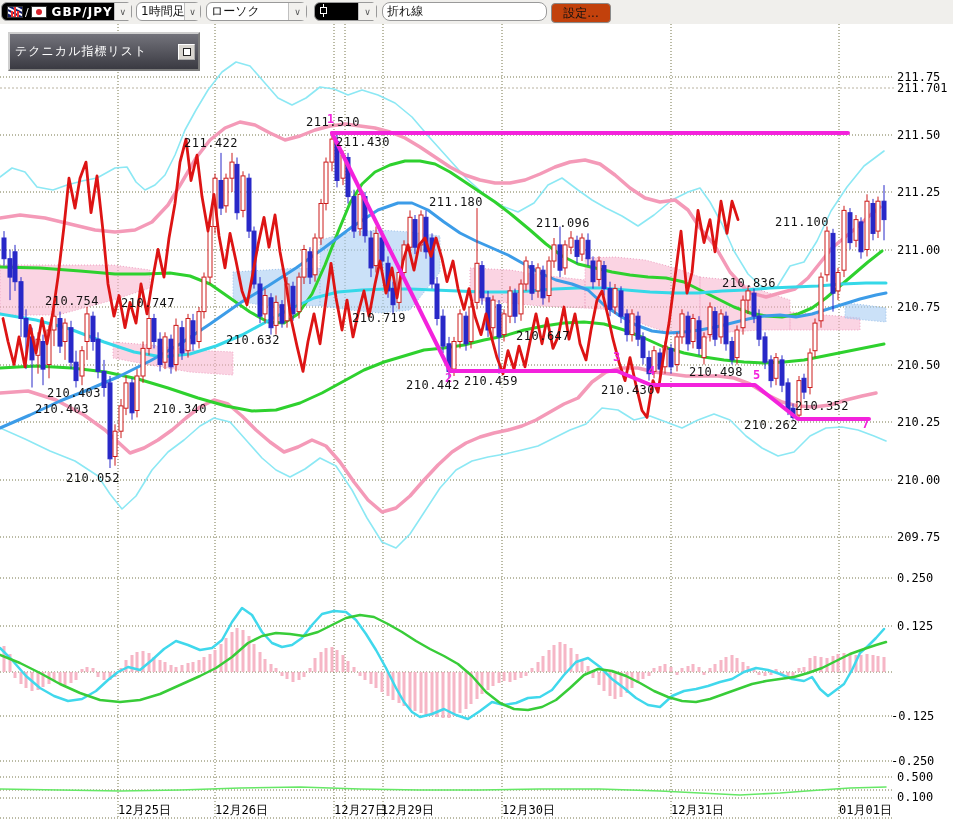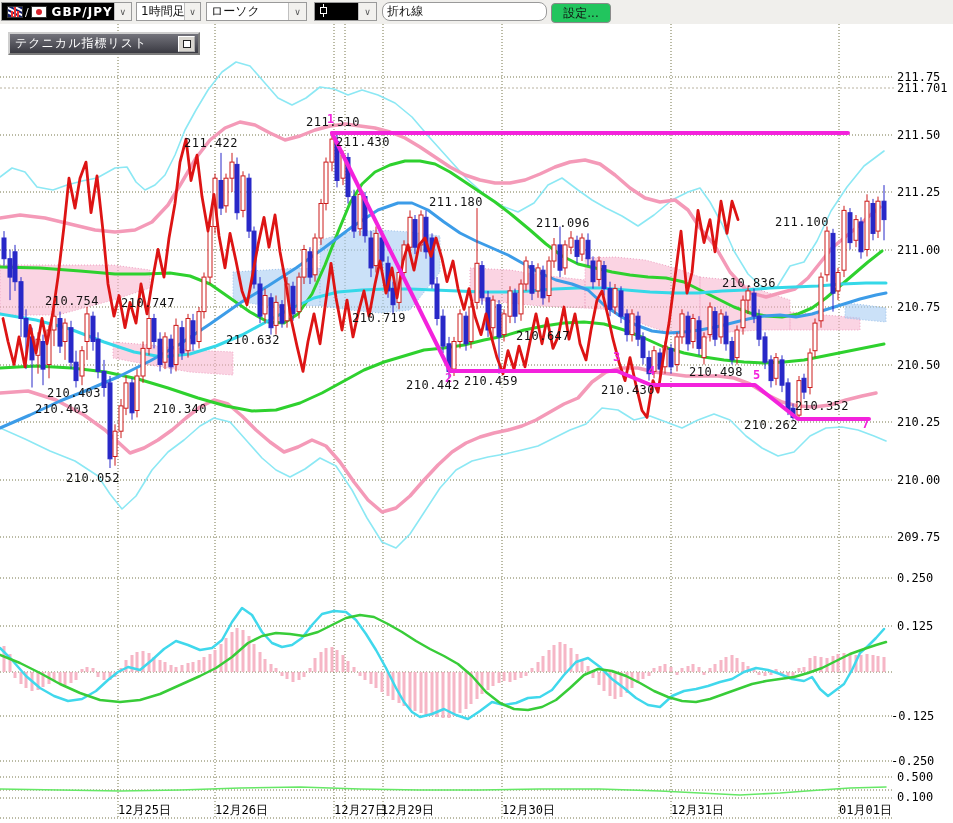--- a/index.html
+++ b/index.html
@@ -1,42 +1,42 @@
 <!DOCTYPE html>
 <html><head>
 <meta charset="utf-8">
 <style>
   html,body{margin:0;padding:0;width:953px;height:823px;overflow:hidden;
     font-family:"DejaVu Sans","Liberation Sans",sans-serif;background:#ffffff;}
   #stage{position:relative;width:953px;height:823px;background:#fff;}
   
   #toolbar{position:absolute;left:0;top:0;width:953px;height:24px;background:#f0efec;z-index:30;}
   .combo{position:absolute;top:2px;height:19px;background:#fff;border:1px solid #9a9a9a;
-    border-radius:0;display:flex;align-items:center;font-size:12px;color:#111;box-sizing:border-box;}
+    border-radius:6px;display:flex;align-items:center;font-size:12px;color:#111;box-sizing:border-box;}
   .combo .arrowbtn{margin-left:auto;width:17px;height:100%;background:#f2f1ee;border-left:1px solid #c0c0c0;
     display:flex;align-items:center;justify-content:center;color:#555;font-size:9px;}
   .combo.dark{background:#000;color:#fff;}
   .combo .lbl{padding:0 4px;white-space:nowrap;overflow:hidden;}
   .flag{display:inline-block;width:14px;height:10px;margin:0 1px;vertical-align:middle;position:relative;overflow:hidden;border:1px solid #333;}
   .flag.uk{background:#16216e;}
   .flag.uk:before{content:"";position:absolute;left:-2px;top:4px;width:20px;height:2px;background:#fff;box-shadow:0 -4px 0 #fff,0 4px 0 #fff;transform:rotate(27deg);}
   .flag.uk:after{content:"";position:absolute;left:6px;top:0;width:2px;height:10px;background:#e33;box-shadow:-3px 4px 0 #e33,3px 4px 0 #e33;}
   .flag.jp{background:#fff;}
   .flag.jp:after{content:"";position:absolute;left:4px;top:2px;width:6px;height:6px;border-radius:50%;background:#d8222c;}
   .slash{color:#fff;font-size:11px;margin:0 1px;}
   #symbolCombo{left:1px;width:131px;}
   #tfCombo{left:136px;width:65px;align-items:center;}
   #ctypeCombo{left:206px;width:101px;}
   #colorCombo{left:314px;width:63px;}
   #nameInput{position:absolute;left:382px;top:2px;width:155px;height:17px;border:1px solid #9a9a9a;
     border-radius:8px;font-size:12px;padding:0 4px;font-family:"DejaVu Sans","Liberation Sans",sans-serif;color:#111;}
-  #settingsBtn{position:absolute;left:551px;top:3px;width:58px;height:18px;background:#22c55e;
+  #settingsBtn{position:absolute;left:551px;top:3px;width:58px;height:18px;background:#c2410c;
     border:1px solid #8a8a8a;border-radius:4px;font-size:12px;color:#111;display:flex;align-items:center;justify-content:center;}
   
-  #indPanel{position:absolute;left:8px;top:32px;width:192px;height:23px;z-index:25;
+  #indPanel{position:absolute;left:8px;top:32px;width:192px;height:39px;z-index:25;
     background:linear-gradient(#73737b,#3a3a42);border:2px outset #cfcfcf;box-sizing:border-box;
     display:flex;align-items:center;color:#fff;font-size:12px;}
   #indPanel .ptitle{padding-left:5px;letter-spacing:1px;white-space:nowrap;}
   #indPanel .pbtn{margin-left:auto;margin-right:3px;width:15px;height:14px;background:#d9d6d0;border:1px outset #fff;
     display:flex;align-items:center;justify-content:center;}
   #indPanel .pbtn .sq{width:6px;height:6px;border:1.5px solid #222;background:#fff;}
   svg text{font-family:"DejaVu Sans Mono","Liberation Mono",monospace;}
 </style>
 </head>
 <body>

